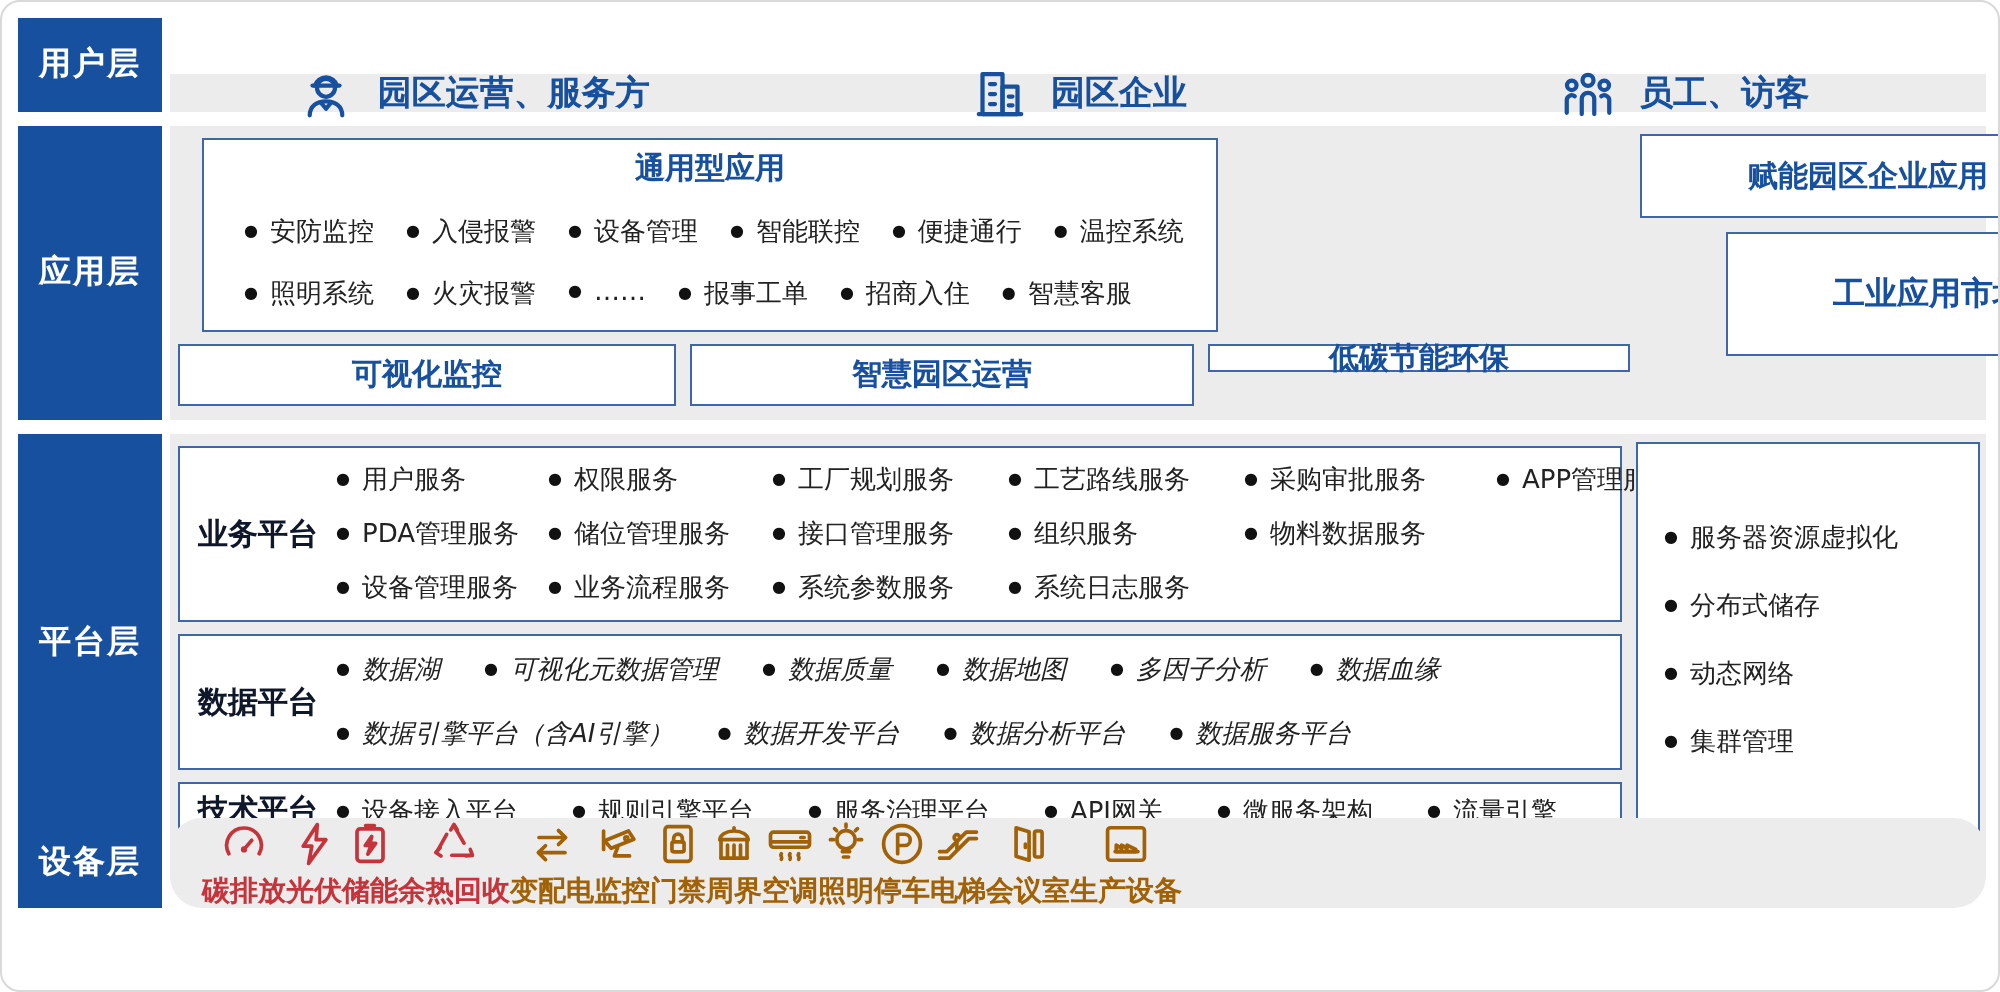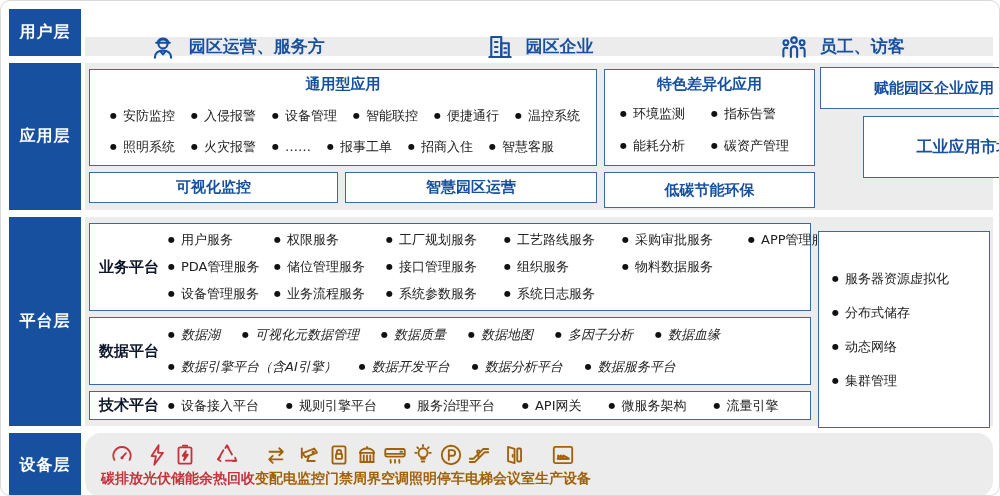--- a/index.html
+++ b/index.html
@@ -5,21 +5,21 @@
   * { box-sizing: border-box; margin: 0; padding: 0; }
   html,body { width:1000px; height:496px; background:#fff;
     font-family:"DejaVu Sans","Liberation Sans",sans-serif; }
   .frame { position:relative; width:1000px; height:496px; background:#fff;
     border:1px solid #d9d9d9; border-radius:10px; overflow:hidden; }
 
   .row { position:absolute; left:8px; width:984px; display:flex; }
   .row-user { top:8px; height:47px; }
   .row-app { top:62px; height:147px; }
   .row-platform { top:216px; height:209px; }
-  .row-device { top:432px; height:64px; }
+  .row-device { top:408px; height:45px; }
 
   .layer-label { width:72px; flex:0 0 72px; background:#17509E; color:#fff;
     font-weight:bold; font-size:16px; display:flex; align-items:center;
     justify-content:center; letter-spacing:1px; }
   .band { flex:1; margin-left:4px; background:#ECECEC; position:relative; }
 
   
   .band-user { display:flex; align-items:center;margin-top:28px; }
   .u-group { flex:1; display:flex; align-items:center; justify-content:center;
     gap:11px; color:#17509E; font-weight:bold; font-size:17px; }
@@ -109,21 +109,21 @@
         </span>
         <span>员工、访客</span>
       </div>
     </div>
   </div>
 
   <div class="row row-app">
     <div class="layer-label">应用层</div>
     <div class="band">
 
-      <div class="wbox" style="left:4px;top:6px;width:508px;height:97px;">
+      <div class="wbox" style="left:16px;top:6px;width:508px;height:97px;">
         <div class="box-title">通用型应用</div>
         <div class="app-rows">
           <div class="app-row">
             <span class="bi">安防监控</span>
             <span class="bi">入侵报警</span>
             <span class="bi">设备管理</span>
             <span class="bi">智能联控</span>
             <span class="bi">便捷通行</span>
             <span class="bi">温控系统</span>
           </div>
@@ -131,41 +131,28 @@
             <span class="bi">照明系统</span>
             <span class="bi">火灾报警</span>
             <span class="bi">……</span>
             <span class="bi">报事工单</span>
             <span class="bi">招商入住</span>
             <span class="bi">智慧客服</span>
           </div>
         </div>
       </div>
 
-      <div class="wbox" style="left:519px;top:6px;width:211px;height:97px;">
-        <div class="box-title">特色差异化应用</div>
-        <div class="sp-rows">
-          <div class="sp-row">
-            <span class="bi">环境监测</span>
-            <span class="bi">指标告警</span>
-          </div>
-          <div class="sp-row">
-            <span class="bi">能耗分析</span>
-            <span class="bi">碳资产管理</span>
-          </div>
-        </div>
-      </div>
 
       <div class="wbox center-box" style="left:735px;top:4px;width:200px;height:42px;padding-left:28px;">赋能园区企业应用</div>
 
       <div class="wbox center-box big" style="left:778px;top:53px;width:171px;height:62px;padding-left:32px;">工业应用市场</div>
 
       <div class="wbox center-box" style="left:4px;top:109px;width:249px;height:31px;">可视化监控</div>
       <div class="wbox center-box" style="left:260px;top:109px;width:252px;height:31px;">智慧园区运营</div>
-      <div class="wbox center-box" style="left:519px;top:109px;width:211px;height:36px;">低碳节能环保</div>
+      <div class="wbox center-box" style="left:519px;top:109px;width:211px;height:14px;">低碳节能环保</div>
     </div>
   </div>
 
   <div class="row row-platform">
     <div class="layer-label">平台层</div>
     <div class="band">
 
       <div class="wbox pbox" style="left:4px;top:6px;width:722px;height:88px;">
         <div class="ptitle">业务平台</div>
         <div class="bwrap">
@@ -218,21 +205,21 @@
         <div class="trow">
           <span class="bi">设备接入平台</span>
           <span class="bi">规则引擎平台</span>
           <span class="bi">服务治理平台</span>
           <span class="bi">API网关</span>
           <span class="bi">微服务架构</span>
           <span class="bi">流量引擎</span>
         </div>
       </div>
 
-      <div class="wbox infra" style="left:733px;top:14px;width:172px;height:197px;">
+      <div class="wbox infra" style="left:733px;top:4px;width:172px;height:197px;">
         <span class="bi">服务器资源虚拟化</span>
         <span class="bi">分布式储存</span>
         <span class="bi">动态网络</span>
         <span class="bi">集群管理</span>
       </div>
     </div>
   </div>
 
   <div class="row row-device">
     <div class="layer-label">设备层</div>

